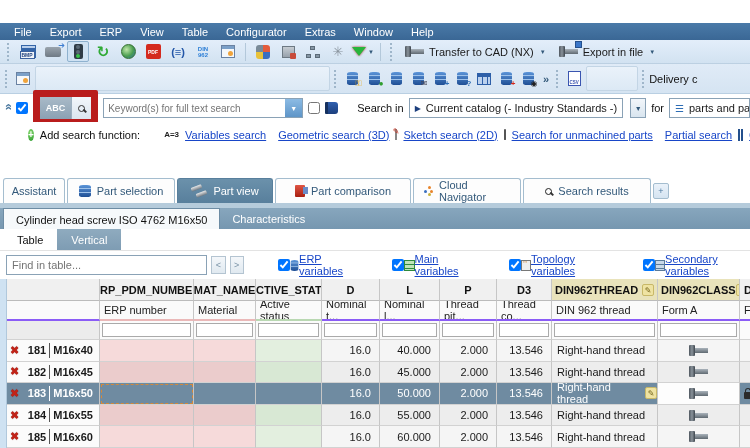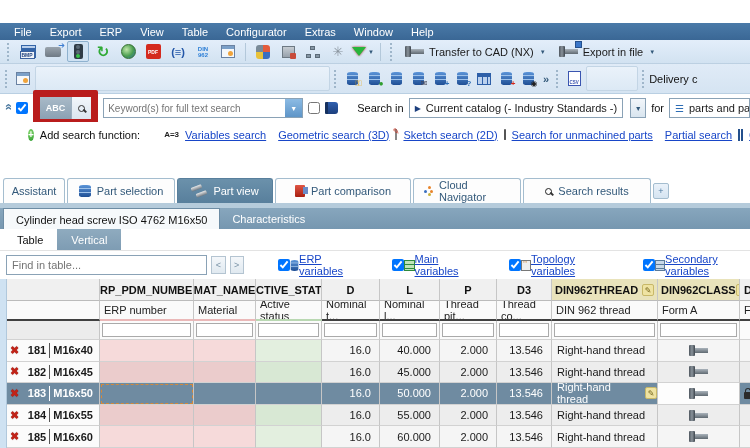--- a/index.html
+++ b/index.html
@@ -148,21 +148,21 @@
 
   
   .leftstrip { position:absolute; top:279px; left:0; width:7px; height:169px; background:#cfe2f2; border-right:1px solid #b0c8dc; }
   .grid { position:absolute; top:279px; left:7px; width:743px; height:169px; display:grid;
     grid-template-columns:93px 94px 62px 66px 58px 60px 57px 55px 106px 82px 17px;
     grid-template-rows:22px 20px 19px repeat(5, 21.6px); }
   .cell { border-right:1px solid #c6c6c6; border-bottom:1px solid #d2d2d2; overflow:hidden; display:flex; align-items:center; }
   .hk { background:#f0f0f0; border-bottom:1px solid #bbb; font-weight:bold; justify-content:center; font-size:11px; color:#111; }
   .hk.editable { background:#e9e3bb; justify-content:space-between; padding:0 3px; }
   .pencil-badge { width:12px; height:12px; background:#efe3a2; border:1px solid #c8b868; border-radius:2px; color:#7a6a20; font-size:8px; line-height:11px; text-align:center; flex:none; }
-  .hd { background:#fafafa; padding-left:4px; font-size:11px; color:#222; border-bottom:2px solid #404040; }
+  .hd { background:#fafafa; padding-left:4px; font-size:11px; color:#222; border-bottom:2px solid #8b5cf6; }
   .hd.pink { border-bottom:2px solid #eab8b8; }
   .hd.green { border-bottom:2px solid #b9d8b2; }
   .fc { background:#fbfbfb; padding:1px 2px; }
   .fc input { width:100%; height:14px; border:1px solid #aaa; outline:none; font-family:inherit; font-size:10px; }
   .fc.empty { background:#ececec; }
   .rowhdr { background:#fbfbfb; gap:3px; padding-left:3px; font-weight:bold; font-size:11px; }
   .xmark { color:#c22318; font-size:11px; line-height:11px; text-shadow:0 0 1px #7a1008; }
   .rownum { width:24px; text-align:right; }
   .rname-div { width:1px; align-self:stretch; background:#555; margin:3px 0; }
   .num-cell { justify-content:flex-end; padding-right:8px; font-size:11px; }

